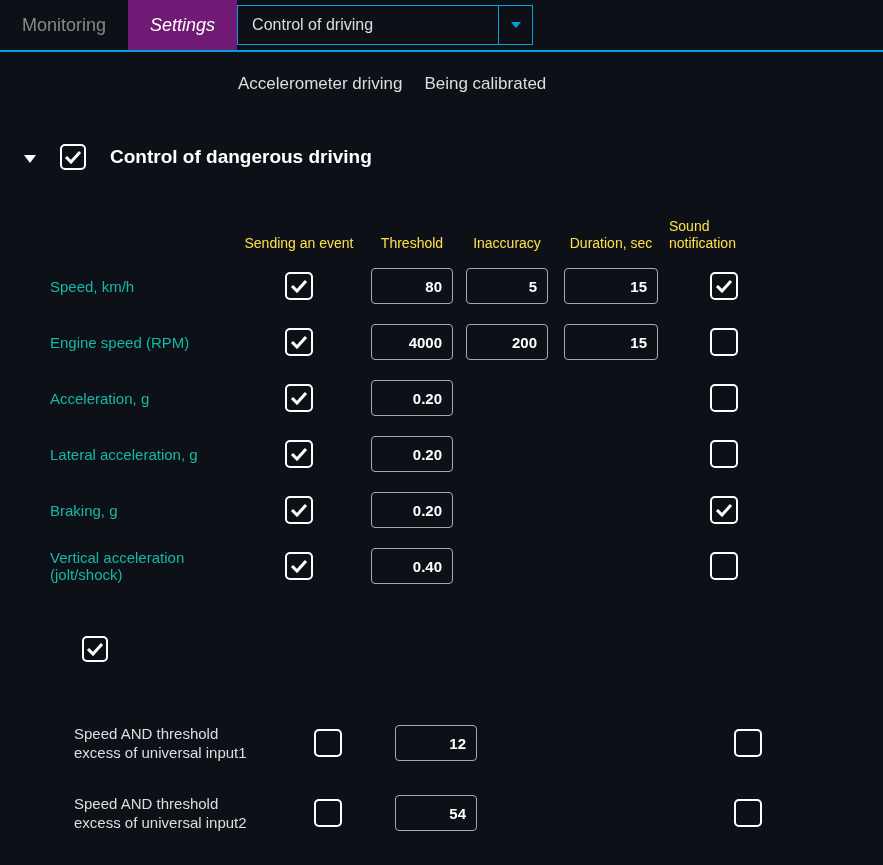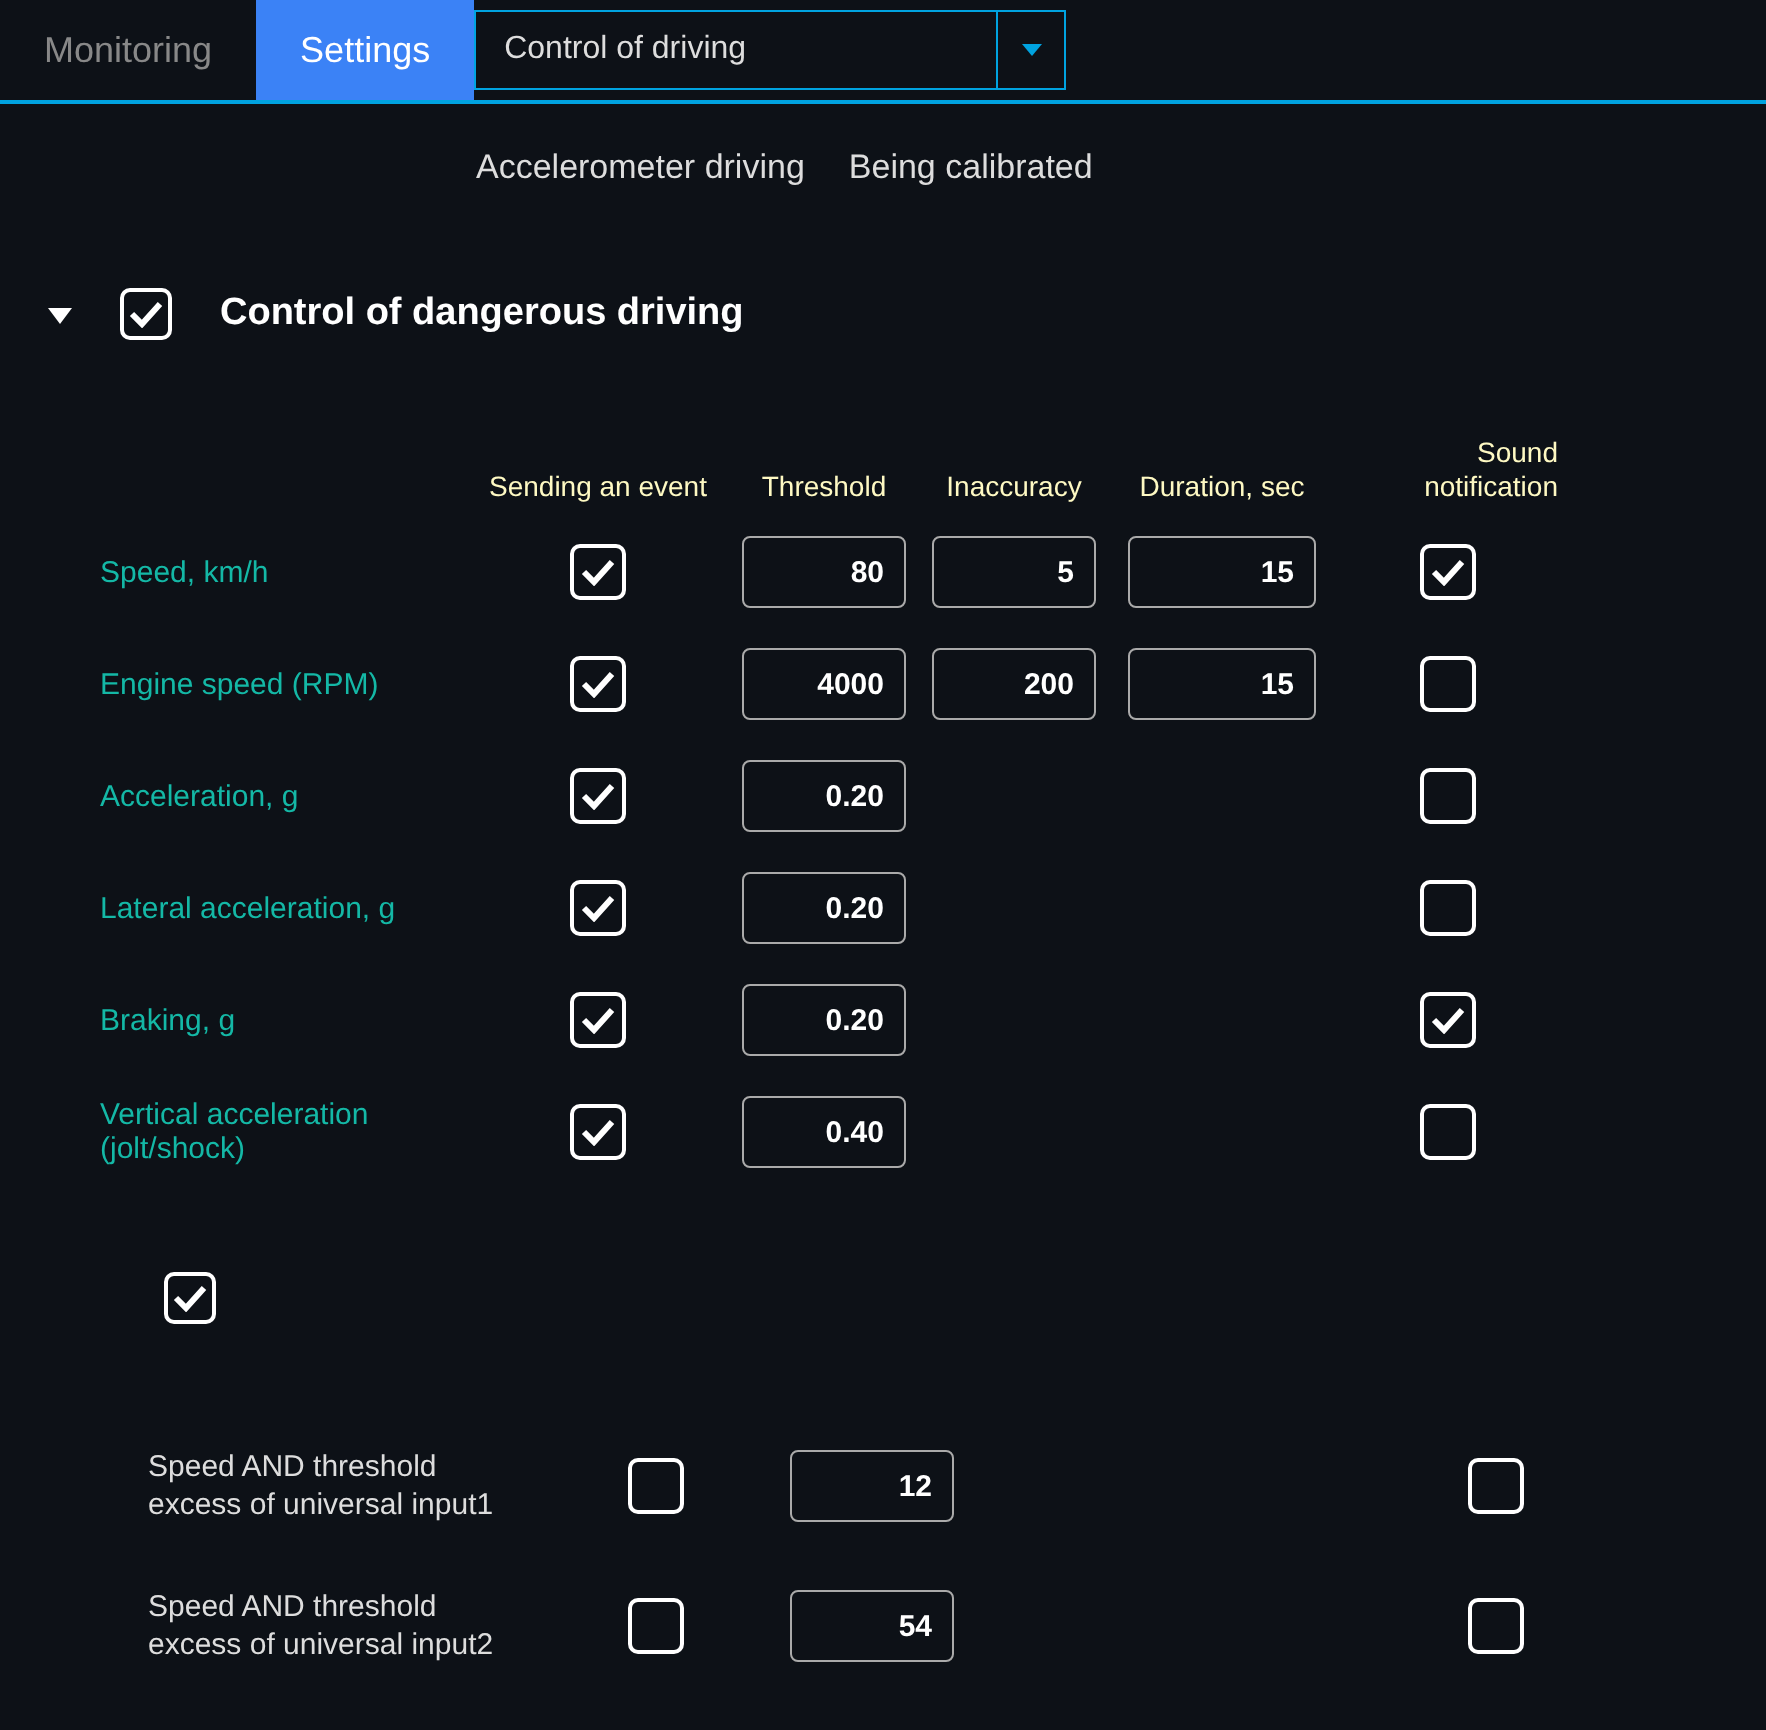--- a/index.html
+++ b/index.html
@@ -22,23 +22,24 @@
   }
   .tab {
     display: flex;
     align-items: center;
     padding: 0 22px;
     color: #888;
     font-size: 18px;
     cursor: pointer;
   }
   .tab.active {
-    background: #3b82f6;
+    background: #701a75;
     color: #fff;
     font-weight: 500;
+    font-style: italic;
   }
   .dropdown {
     display: flex;
     align-items: stretch;
     border: 1px solid #00a3e0;
     margin: 5px 0 5px 0;
   }
   .dropdown-label {
     display: flex;
     align-items: center;
@@ -108,22 +109,22 @@
     margin-bottom: 6px;
   }
   .col-label   { width: 185px; padding-right: 10px; font-size: 15px; color: #14b8a6; }
   .col-event   { width: 128px;  display:flex; justify-content:center; }
   .col-thresh  { width: 98px;  display:flex; justify-content:center; }
   .col-inacc   { width: 92px;  display:flex; justify-content:center; }
   .col-dur     { width: 116px; display:flex; justify-content:center; }
   .col-sound   { width: 110px; display:flex; justify-content:center; }
   .hdr {
     font-size: 14px;
-    color: #fef9c3;
-    text-align: right;
+    color: #fde047;
+    text-align: left;
     font-weight: 500;
     line-height: 1.2;
   }
   .chk {
     width: 28px;
     height: 28px;
     border: 2px solid #fff;
     border-radius: 5px;
     display: flex;
     align-items: center;

